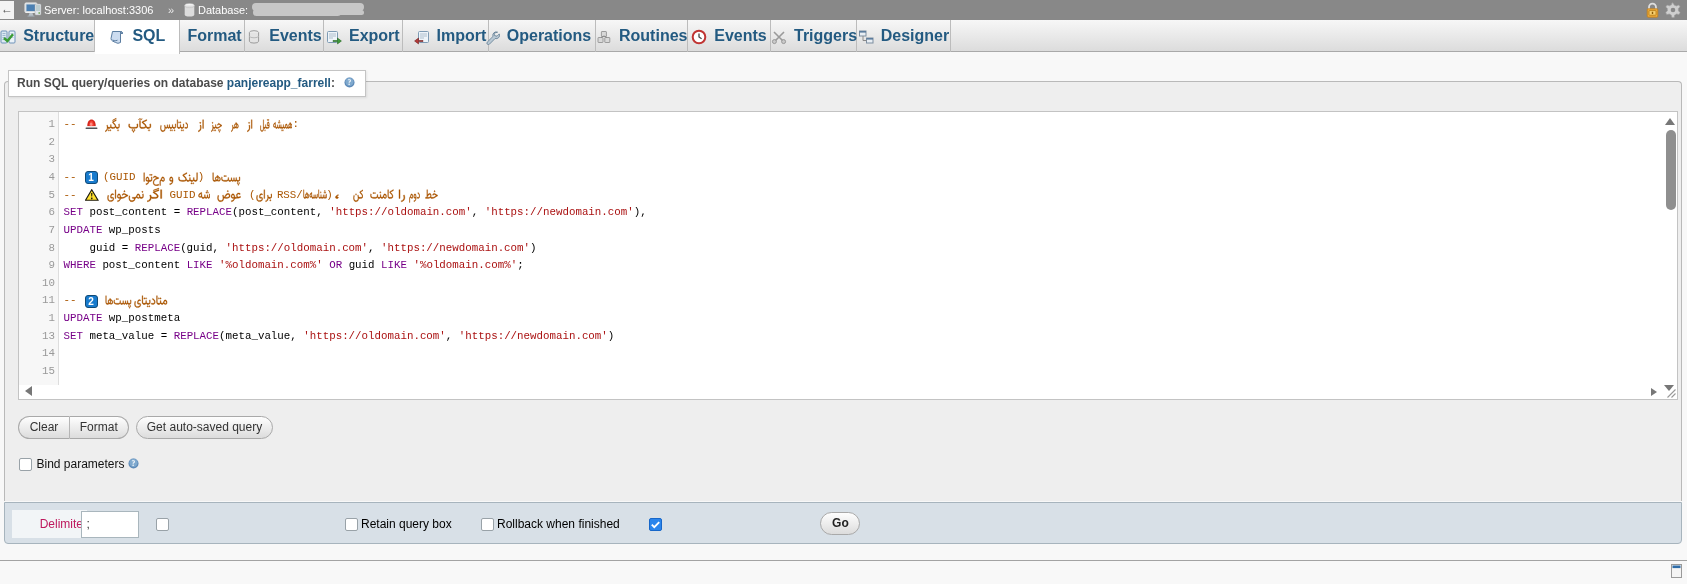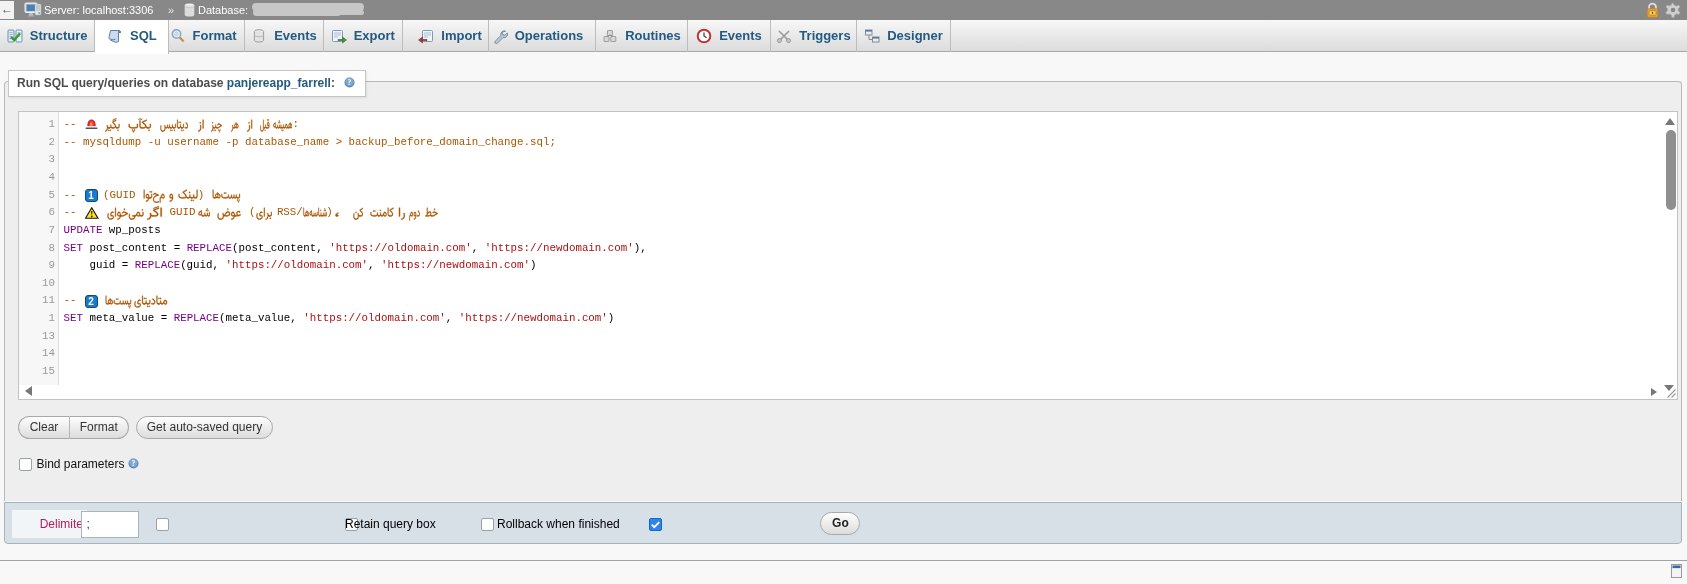--- a/index.html
+++ b/index.html
@@ -3,21 +3,21 @@
 *{margin:0;padding:0;box-sizing:border-box}
 html,body{width:1687px;height:584px;overflow:hidden}
 body{font-family:"Liberation Sans",sans-serif;background:#f8f8f8;position:relative}
 #topbar{position:absolute;left:0;top:0;width:1687px;height:20px;background:#888;color:#fff;font-size:11px}
 #topbar .bk{position:absolute;left:0;top:1px;width:14px;height:18px;background:#f3f3f3;color:#555;text-align:center;line-height:17px;font-size:12px}
 #topbar .t1{position:absolute;left:44px;top:0;line-height:20px}
 #topbar .sep{position:absolute;left:168px;top:0;line-height:20px;color:#e8e8e8}
 #topbar .t2{position:absolute;left:198px;top:0;line-height:20px}
 #topbar .blob{position:absolute;background:#c7c7c7;border-radius:4px}
 #tabs{position:absolute;left:0;top:20px;width:1687px;height:32px;background:linear-gradient(#f7f7f7,#dcdcdc);border-bottom:1px solid #a9a9a9}
-.tab{position:absolute;top:0;height:32px;border-right:1px solid #bcbcbc;color:#235a81;font-weight:bold;font-size:13px;text-align:center;line-height:32px;white-space:nowrap}
+.tab{position:absolute;top:0;height:32px;border-right:1px solid #bcbcbc;color:#235a81;font-weight:bold;font-size:16px;text-align:center;line-height:32px;white-space:nowrap}
 .tab.act{background:#fff;height:34px;border-right:1px solid #bcbcbc;z-index:2}
 .ti{width:16px;height:16px;vertical-align:-4px;margin-right:7px}
 #legend{position:absolute;left:8px;top:70px;height:27px;background:#fff;border:1px solid #c4c4c4;font-size:12px;font-weight:bold;color:#4c4c4c;line-height:25px;padding:0 10px 0 8px;z-index:3;box-shadow:1px 1px 2px rgba(0,0,0,.08)}
 #legend a{color:#235a81}
 #legend .hlp{margin-left:6px}
 .hlp{width:11px;height:11px;vertical-align:-1px;display:inline-block}
 #fieldset{position:absolute;left:4px;top:81px;width:1678px;height:420px;background:#eee;border:1px solid #b9b9b9;border-radius:4px 4px 0 0;border-bottom:none}
 #editor{position:absolute;left:18px;top:111px;width:1660px;height:289px;background:#fff;border:1px solid #c3c3c3}
 #gutter{position:absolute;left:0;top:0;width:40px;height:273px;background:#f7f7f7;border-right:1px solid #ddd}
 #gutnums{position:absolute;left:0;top:4.2px;width:36px;text-align:right;font:10.8px "Liberation Mono",monospace;color:#999}
@@ -73,21 +73,21 @@
     </svg>
 </div>
 <div id="tabs">
     <div class="tab" style="left:0px;width:95.4px"><svg class="ti" viewBox="0 0 16 16">
         <rect x="1" y="2" width="6" height="12" rx="1" fill="#dce9f3" stroke="#6e93b9"></rect>
         <path d="M2.5 4.5h3M2.5 6.5h3M2.5 8.5h3M2.5 10.5h3" stroke="#9db8cf" stroke-width="1"></path>
         <rect x="9" y="2" width="6" height="12" rx="1" fill="#eaf2f8" stroke="#6e93b9"></rect>
         <path d="M10.5 4.5h3M10.5 6.5h3M10.5 8.5h3" stroke="#b5c9da" stroke-width="1"></path>
         <path d="M4 9 l3.4 3 L13 5.2" stroke="#3a9c35" stroke-width="2.4" fill="none"></path>
       </svg><span>Structure</span></div>
-    <div class="tab act" style="left:95.4px;width:74px"><svg class="ti" viewBox="0 0 16 16">
+    <div class="tab act" style="left:95.4px;width:85px"><svg class="ti" viewBox="0 0 16 16">
         <path d="M3.5 2.5 h8 q2 0 2 2 v0 h-2 v9 q-2.5 1.6-5 0 l-3-1.5 q-1.5-.8-1.5-2.5 Z" fill="#ccdcf0" stroke="#5b7da1"></path>
         <path d="M11.5 4.5 h2 q0-2-2-2 Z" fill="#9fb6cc" stroke="#5b7da1"></path>
         <path d="M3.5 11 q2.5 1.8 5 .2" fill="none" stroke="#5b7da1"></path>
       </svg><span>SQL</span></div>
     <div class="tab" style="left:161.8px;width:83.6px"><svg class="ti" viewBox="0 0 16 16">
         <circle cx="6.5" cy="6" r="4.2" fill="#dfeaf3" stroke="#88a5bf" stroke-width="1.4"></circle>
         <circle cx="6.5" cy="6" r="2.2" fill="#c6d9ea"></circle>
         <path d="M9.8 9.5 L13.6 13.5" stroke="#c98f3d" stroke-width="2.2"></path>
       </svg><span>Format</span></div>
     <div class="tab" style="left:245.4px;width:78.20000000000002px"><svg class="ti" viewBox="0 0 16 16">
@@ -179,21 +179,20 @@
           <path d="M413 -1029L268 -884L413 -739L558 -884L413 -1029ZM784 0L811 0L811 -182L773 -182Q700 -182 652 -217Q604 -252 582 -336L528 -545L362 -489Q395 -392 413.5 -298.5Q432 -205 432 -120Q432 1 388.5 101Q345 201 248 272.5Q151 344 -12 379L47 537Q236 500 351 409Q466 318 523.5 195.5Q581 73 596 -58Q622 -37 668.5 -18.5Q715 0 784 0ZM769 -182L769 0L849 0L849 -182L769 -182ZM1130 159L991 298L1130 439L1270 298L1130 159ZM798 159L659 298L798 439L938 298L798 159ZM1147 -591Q1151 -548 1153.5 -505Q1156 -462 1156 -414Q1156 -296 1101.5 -239Q1047 -182 920 -182L824 -182L824 0L920 0Q1016 0 1104 -37Q1192 -74 1246 -153Q1273 -104 1311 -70Q1349 -36 1403 -18Q1457 0 1531 0L1554 0L1554 -182L1533 -182Q1469 -182 1425.5 -204Q1382 -226 1358 -269.5Q1334 -313 1330 -377L1314 -611L1147 -591ZM2200 379L2065 514L2200 649L2335 514L2200 379ZM2371 126L2236 261L2371 396L2506 261L2371 126ZM2029 126L1894 261L2029 396L2164 261L2029 126ZM1514 -182L1514 0L1681 0Q1822 0 1935.5 -24.5Q2049 -49 2158.5 -96.5Q2268 -144 2396 -212Q2502 -268 2581 -304Q2660 -340 2718 -358.5Q2776 -377 2818 -382L2818 -555Q2738 -558 2650 -584.5Q2562 -611 2474 -649.5Q2386 -688 2304 -725.5Q2222 -763 2153 -788Q2084 -813 2034 -813Q1916 -813 1828.5 -748.5Q1741 -684 1675 -577L1660 -553L1813 -478L1840 -512Q1879 -562 1925.5 -597.5Q1972 -633 2033 -633Q2054 -633 2105 -615.5Q2156 -598 2224.5 -571Q2293 -544 2369 -513.5Q2445 -483 2516 -457Q2389 -399 2286.5 -348.5Q2184 -298 2090.5 -261Q1997 -224 1899 -203Q1801 -182 1684 -182L1514 -182Z" stroke-width="50"></path>
         </svg><svg class="fat fw c" style="left:167.4px;width:7.8px" viewBox="0 -1800 2214 2500" preserveAspectRatio="none">
           <path d="M784 0L811 0L811 -182L773 -182Q700 -182 652 -217Q604 -252 582 -336L528 -545L362 -489Q395 -392 413.5 -298.5Q432 -205 432 -120Q432 1 388.5 101Q345 201 248 272.5Q151 344 -12 379L47 537Q236 500 351 409Q466 318 523.5 195.5Q581 73 596 -58Q622 -37 668.5 -18.5Q715 0 784 0ZM1126 -457Q1126 -537 1180 -585Q1234 -633 1320 -633Q1369 -633 1409.5 -612.5Q1450 -592 1474.5 -552.5Q1499 -513 1499 -455Q1499 -411 1479 -372.5Q1459 -334 1419.5 -302Q1380 -270 1319 -245Q1256 -269 1213 -303.5Q1170 -338 1148 -378Q1126 -418 1126 -457ZM1326 -812Q1418 -769 1507.5 -723Q1597 -677 1675.5 -629.5Q1754 -582 1814 -535.5Q1874 -489 1908.5 -445.5Q1943 -402 1943 -364Q1943 -268 1879.5 -222.5Q1816 -177 1695 -177Q1655 -177 1603 -181.5Q1551 -186 1507 -191Q1554 -229 1586.5 -270.5Q1619 -312 1636 -362Q1653 -412 1653 -474Q1653 -559 1605 -630.5Q1557 -702 1478.5 -746Q1400 -790 1310 -790Q1214 -790 1133 -749.5Q1052 -709 1003 -634Q954 -559 954 -455Q954 -408 967.5 -362Q981 -316 1009.5 -274Q1038 -232 1084 -195Q1024 -188 973.5 -185Q923 -182 857 -182L771 -182L771 0L870 0Q979 0 1096 -24.5Q1213 -49 1300 -81Q1348 -65 1418 -48.5Q1488 -32 1566 -21Q1644 -10 1713 -10Q1897 -10 2006.5 -100Q2116 -190 2116 -367Q2116 -439 2072 -507.5Q2028 -576 1940 -647Q1852 -718 1718.5 -795Q1585 -872 1405 -960L1326 -812Z" stroke-width="50"></path>
         </svg><svg class="fat fw c" style="left:183.7px;width:5.9px" viewBox="0 -1800 1176 2500" preserveAspectRatio="none">
           <path d="M413 -1029L268 -884L413 -739L558 -884L413 -1029ZM47 538Q238 501 360.5 401.5Q483 302 541.5 159.5Q600 17 600 -150Q600 -245 581.5 -345Q563 -445 528 -545L362 -489Q395 -392 413.5 -298.5Q432 -205 432 -120Q432 1 388.5 101Q345 201 248 272.5Q151 344 -12 379L47 538ZM1023 -1377L854 -1377L854 -1L1023 -1L1023 -1377Z" stroke-width="50"></path>
         </svg><svg class="fat fw c" style="left:196.8px;width:9.7px" viewBox="0 -1800 3018 2500" preserveAspectRatio="none">
           <path d="M629 496Q758 496 856.5 460.5Q955 425 1022 353.5Q1089 282 1123 174.5Q1157 67 1157 -76Q1200 -35 1238 -17.5Q1276 0 1364 0L1392 0L1392 -182L1362 -182Q1241 -182 1199.5 -239.5Q1158 -297 1158 -409L1158 -1377L989 -1377L989 -98Q989 47 948.5 138.5Q908 230 828 273Q748 316 629 316Q500 316 421.5 275.5Q343 235 307 158.5Q271 82 271 -26Q271 -117 291 -214Q311 -311 340 -403L181 -467Q143 -361 121 -249.5Q99 -138 99 -32Q99 125 154 244Q209 363 326 429.5Q443 496 629 496ZM1351 -182L1351 0L1399 0L1399 -182L1351 -182ZM1557 153L1412 298L1557 443L1702 298L1557 153ZM1695 -591Q1699 -548 1701.5 -505Q1704 -462 1704 -414Q1704 -296 1649.5 -239Q1595 -182 1468 -182L1372 -182L1372 0L1468 0Q1564 0 1652 -37Q1740 -74 1794 -153Q1821 -104 1859 -70Q1897 -36 1951 -18Q2005 0 2079 0L2102 0L2102 -182L2081 -182Q2017 -182 1973.5 -204Q1930 -226 1906 -269.5Q1882 -313 1878 -377L1862 -611L1695 -591ZM2685 -1484L2546 -1345L2685 -1204L2825 -1345L2685 -1484ZM2353 -1484L2214 -1345L2353 -1204L2493 -1345L2353 -1484ZM2565 -532Q2472 -532 2422.5 -554.5Q2373 -577 2373 -646Q2373 -692 2389.5 -746Q2406 -800 2443.5 -839Q2481 -878 2543 -878Q2596 -878 2632 -849Q2668 -820 2691.5 -773Q2715 -726 2728.5 -670.5Q2742 -615 2748 -562Q2702 -549 2656.5 -540.5Q2611 -532 2565 -532ZM2442 -182L2062 -182L2062 0L2430 0Q2564 0 2657 -17Q2750 -34 2808 -81.5Q2866 -129 2892.5 -220.5Q2919 -312 2919 -461Q2919 -574 2897 -680.5Q2875 -787 2829.5 -871.5Q2784 -956 2713.5 -1006Q2643 -1056 2545 -1056Q2438 -1056 2363 -991.5Q2288 -927 2249.5 -831Q2211 -735 2211 -639Q2211 -500 2296.5 -430Q2382 -360 2551 -360Q2609 -360 2659.5 -368Q2710 -376 2759 -391Q2759 -297 2726.5 -252.5Q2694 -208 2624.5 -195Q2555 -182 2442 -182Z" stroke-width="50"></path>
         </svg><svg class="fat fw c" style="left:209.1px;width:19.6px" viewBox="0 -1800 6131 2500" preserveAspectRatio="none">
           <path d="M1047 0L1082 0L1082 -182L1051 -182Q964 -182 918.5 -225.5Q873 -269 861 -357L774 -971L614 -939L621 -891Q486 -849 387.5 -800.5Q289 -752 225 -695Q161 -638 130 -572Q99 -506 99 -429Q99 -293 196 -216Q293 -139 436 -139Q520 -139 587.5 -170Q655 -201 713 -259Q729 -179 770.5 -120.5Q812 -62 880.5 -31Q949 0 1047 0ZM673 -503Q673 -442 639.5 -398Q606 -354 552.5 -331Q499 -308 440 -308Q363 -308 318 -342Q273 -376 273 -442Q273 -483 294.5 -519.5Q316 -556 361 -590.5Q406 -625 476.5 -659.5Q547 -694 644 -729L669 -562Q671 -546 672 -532Q673 -518 673 -503ZM1953 -1315L1818 -1180L1953 -1045L2088 -1180L1953 -1315ZM2124 -1062L1989 -927L2124 -792L2259 -927L2124 -1062ZM1782 -1062L1647 -927L1782 -792L1917 -927L1782 -1062ZM2263 0Q2361 0 2415.5 -40Q2470 -80 2512 -154Q2538 -77 2608 -38.5Q2678 0 2783 0L2811 0L2811 -182L2781 -182Q2690 -182 2639.5 -231Q2589 -280 2583 -376L2567 -601L2400 -581Q2405 -517 2407.5 -478Q2410 -439 2410 -403Q2410 -331 2393.5 -282Q2377 -233 2344.5 -207.5Q2312 -182 2262 -182Q2177 -182 2139 -238.5Q2101 -295 2096 -376L2080 -585L1913 -564Q1917 -522 1919 -492.5Q1921 -463 1922 -442Q1923 -421 1923 -403Q1923 -296 1885 -239Q1847 -182 1741 -182Q1652 -182 1606.5 -237Q1561 -292 1555 -376L1539 -585L1372 -564Q1376 -522 1378 -492.5Q1380 -463 1381 -442Q1382 -421 1382 -403Q1382 -319 1356 -271Q1330 -223 1276 -202.5Q1222 -182 1136 -182L1042 -182L1042 0L1134 0Q1269 0 1342 -39.5Q1415 -79 1462 -153Q1499 -79 1561.5 -39.5Q1624 0 1739 0Q1819 0 1887.5 -36Q1956 -72 2012 -153Q2049 -80 2108 -40Q2167 0 2263 0ZM2769 -182L2769 0L2849 0L2849 -182L2769 -182ZM3130 159L2991 298L3130 439L3270 298L3130 159ZM2798 159L2659 298L2798 439L2938 298L2798 159ZM3147 -591Q3151 -548 3153.5 -505Q3156 -462 3156 -414Q3156 -296 3101.5 -239Q3047 -182 2920 -182L2824 -182L2824 0L2920 0Q3016 0 3104 -37Q3192 -74 3246 -153Q3273 -104 3311 -70Q3349 -36 3403 -18Q3457 0 3531 0L3554 0L3554 -182L3533 -182Q3469 -182 3425.5 -204Q3382 -226 3358 -269.5Q3334 -313 3330 -377L3314 -611L3147 -591ZM3558 0Q3631 0 3680 -17.5Q3729 -35 3769 -69Q3809 -103 3852 -152Q3913 -94 3970 -55Q4027 -16 4086 3.5Q4145 23 4212 23Q4311 23 4373 -13.5Q4435 -50 4477 -111Q4515 -53 4576 -26.5Q4637 0 4701 0L4728 0L4728 -182L4702 -182Q4659 -182 4623 -205Q4587 -228 4561 -273.5Q4535 -319 4521 -384Q4501 -479 4456 -554Q4411 -629 4338 -673Q4265 -717 4160 -717Q4068 -717 4005.5 -678.5Q3943 -640 3899 -579Q3855 -518 3819.5 -449.5Q3784 -381 3748 -320Q3712 -259 3666 -220.5Q3620 -182 3553 -182L3514 -182L3514 0L3558 0ZM4164 -540Q4255 -540 4306.5 -473.5Q4358 -407 4358 -303Q4358 -230 4321.5 -192Q4285 -154 4210 -154Q4182 -154 4146.5 -166Q4111 -178 4070 -203Q4039 -222 4006 -249Q3973 -276 3940 -310Q3966 -367 3999 -420Q4032 -473 4073 -506.5Q4114 -540 4164 -540ZM5043 -457Q5043 -537 5097 -585Q5151 -633 5237 -633Q5286 -633 5326.5 -612.5Q5367 -592 5391.5 -552.5Q5416 -513 5416 -455Q5416 -411 5396 -372.5Q5376 -334 5336.5 -302Q5297 -270 5236 -245Q5173 -269 5130 -303.5Q5087 -338 5065 -378Q5043 -418 5043 -457ZM5243 -812Q5335 -769 5424.5 -723Q5514 -677 5592.5 -629.5Q5671 -582 5731 -535.5Q5791 -489 5825.5 -445.5Q5860 -402 5860 -364Q5860 -268 5796.5 -222.5Q5733 -177 5612 -177Q5572 -177 5520 -181.5Q5468 -186 5424 -191Q5471 -229 5503.5 -270.5Q5536 -312 5553 -362Q5570 -412 5570 -474Q5570 -559 5522 -630.5Q5474 -702 5395.5 -746Q5317 -790 5227 -790Q5131 -790 5050 -749.5Q4969 -709 4920 -634Q4871 -559 4871 -455Q4871 -408 4884.5 -362Q4898 -316 4926.5 -274Q4955 -232 5001 -195Q4941 -188 4890.5 -185Q4840 -182 4774 -182L4688 -182L4688 0L4787 0Q4896 0 5013 -24.5Q5130 -49 5217 -81Q5265 -65 5335 -48.5Q5405 -32 5483 -21Q5561 -10 5630 -10Q5814 -10 5923.5 -100Q6033 -190 6033 -367Q6033 -439 5989 -507.5Q5945 -576 5857 -647Q5769 -718 5635.5 -795Q5502 -872 5322 -960L5243 -812Z" stroke-width="50"></path>
         </svg><span class="mt c" style="left:229.0px">:</span></div>
-      <div class="ln"><span class="c">-- mysqldump -u username -p database_name &gt; backup_before_domain_change.sql;</span></div>
       <div class="ln"></div>
       <div class="ln"></div>
       <div class="ln"><span class="mt c" style="left:0.0px">--</span><span class="kc">1</span><span class="mt c" style="left:39.6px">(GUID</span><svg class="fat fw c" style="left:79.8px;width:22.1px" viewBox="0 -1800 4602 2500" preserveAspectRatio="none">
           <path d="M322 -1377L153 -1377L153 -1L322 -1L322 -1377ZM911 -731Q831 -731 768.5 -693Q706 -655 662.5 -592.5Q619 -530 596.5 -455.5Q574 -381 574 -307Q574 -153 668.5 -76.5Q763 0 953 0L1111 0Q1087 98 1020.5 172Q954 246 845.5 297Q737 348 586 377L645 536Q858 495 987 412.5Q1116 330 1181.5 222.5Q1247 115 1269 0L1406 0L1406 -182L1285 -182Q1283 -317 1254 -419.5Q1225 -522 1174 -591.5Q1123 -661 1056 -696Q989 -731 911 -731ZM943 -182Q837 -182 789.5 -212.5Q742 -243 742 -313Q742 -358 756.5 -413.5Q771 -469 807.5 -510Q844 -551 908 -551Q956 -551 993 -529.5Q1030 -508 1056 -463Q1082 -418 1098 -348Q1114 -278 1120 -182L943 -182ZM1366 -182L1366 0L1437 0L1437 -182L1366 -182ZM1806 -1174L1667 -1035L1806 -894L1946 -1035L1806 -1174ZM1474 -1174L1335 -1035L1474 -894L1614 -1035L1474 -1174ZM1573 0Q1699 0 1774 -53.5Q1849 -107 1882 -201Q1915 -295 1915 -415Q1915 -485 1905 -562Q1895 -639 1878 -719L1704 -675Q1718 -600 1730 -526Q1742 -452 1742 -387Q1742 -298 1706.5 -240Q1671 -182 1571 -182L1410 -182L1410 0L1573 0ZM3263 -611Q3183 -614 3096 -640.5Q3009 -667 2922.5 -705.5Q2836 -744 2755.5 -781.5Q2675 -819 2607 -844Q2539 -869 2489 -869Q2371 -869 2281.5 -809Q2192 -749 2120 -633L2105 -609L2258 -534L2285 -568Q2331 -626 2379 -657.5Q2427 -689 2488 -689Q2512 -689 2571.5 -667.5Q2631 -646 2710.5 -614Q2790 -582 2872 -548Q2682 -506 2539.5 -434.5Q2397 -363 2302.5 -268.5Q2208 -174 2161 -61.5Q2114 51 2114 175Q2114 309 2163.5 406.5Q2213 504 2303 567Q2393 630 2514.5 660.5Q2636 691 2780 691Q2919 691 3053.5 665.5Q3188 640 3293 591L3248 424Q3145 472 3026.5 494.5Q2908 517 2795 517Q2624 517 2510 477.5Q2396 438 2339.5 360Q2283 282 2283 166Q2283 70 2329 -15Q2375 -100 2461.5 -171.5Q2548 -243 2668.5 -298Q2789 -353 2939.5 -389Q3090 -425 3263 -439L3263 -611ZM4334 -298Q4334 -237 4300.5 -200.5Q4267 -164 4200 -164Q4176 -164 4135.5 -176.5Q4095 -189 4039 -212Q3983 -235 3910 -267Q3926 -320 3946.5 -369Q3967 -418 3993.5 -456.5Q4020 -495 4055.5 -517.5Q4091 -540 4138 -540Q4196 -540 4240 -508Q4284 -476 4309 -421.5Q4334 -367 4334 -298ZM3740 -299Q3649 -282 3597 -228.5Q3545 -175 3520.5 -93.5Q3496 -12 3489.5 89Q3483 190 3483 302Q3483 384 3486 464.5Q3489 545 3494 637L3666 637Q3662 571 3658.5 519Q3655 467 3653.5 413.5Q3652 360 3652 292Q3652 177 3657 99.5Q3662 22 3676 -23.5Q3690 -69 3716 -89Q3742 -109 3784 -109Q3815 -109 3861 -90Q3907 -71 3962.5 -46.5Q4018 -22 4078.5 -3Q4139 16 4198 16Q4302 16 4369.5 -25Q4437 -66 4470 -136.5Q4503 -207 4503 -297Q4503 -420 4454.5 -514.5Q4406 -609 4323 -663Q4240 -717 4134 -717Q4056 -717 3995 -688.5Q3934 -660 3887 -605.5Q3840 -551 3804 -474Q3768 -397 3740 -299Z" stroke-width="50"></path>
         </svg><svg class="fat fw c" style="left:105.5px;width:4.6px" viewBox="0 -1800 910 2500" preserveAspectRatio="none">
           <path d="M811 -171Q811 -277 788 -377Q765 -477 719 -557Q673 -637 602.5 -684Q532 -731 437 -731Q357 -731 294 -693Q231 -655 187.5 -592.5Q144 -530 121.5 -455.5Q99 -381 99 -307Q99 -151 191.5 -74Q284 3 464 3Q502 3 552 -6Q602 -15 640 -27Q624 76 557 156.5Q490 237 377.5 292Q265 347 111 377L170 536Q383 495 525.5 402.5Q668 310 739.5 166.5Q811 23 811 -171ZM469 -178Q367 -178 317 -209Q267 -240 267 -313Q267 -358 281.5 -413.5Q296 -469 332.5 -510Q369 -551 435 -551Q483 -551 519.5 -528.5Q556 -506 582 -461.5Q608 -417 623.5 -352.5Q639 -288 644 -204Q601 -191 556 -184.5Q511 -178 469 -178Z" stroke-width="50"></path>
         </svg><svg class="fat fw c" style="left:114.7px;width:20.3px" viewBox="0 -1800 3952 2500" preserveAspectRatio="none">
           <path d="M1107 0Q1254 0 1346.5 -20.5Q1439 -41 1496.5 -81Q1554 -121 1594 -180Q1655 -86 1732.5 -43Q1810 0 1921 0L1948 0L1949 -182L1922 -182Q1851 -182 1802 -208Q1753 -234 1716.5 -288.5Q1680 -343 1644 -429Q1614 -501 1571.5 -562.5Q1529 -624 1476.5 -677Q1424 -730 1363.5 -779Q1303 -828 1237.5 -874.5Q1172 -921 1104 -970L1733 -1225L1733 -1402L1014 -1110Q966 -1091 943 -1054.5Q920 -1018 920 -977Q920 -941 937 -906.5Q954 -872 986 -846Q1045 -799 1111.5 -751.5Q1178 -704 1241 -656Q1304 -608 1355.5 -558.5Q1407 -509 1437.5 -458Q1468 -407 1468 -354Q1468 -286 1431.5 -248.5Q1395 -211 1315.5 -196.5Q1236 -182 1106 -182L852 -182Q708 -182 599.5 -194.5Q491 -207 418.5 -238.5Q346 -270 309.5 -326.5Q273 -383 273 -471Q273 -516 283.5 -566Q294 -616 310 -659L155 -717Q130 -656 114.5 -590Q99 -524 99 -455Q99 -329 146 -242Q193 -155 287 -101.5Q381 -48 522.5 -24Q664 0 852 0L1107 0ZM2232 -591Q2236 -548 2238.5 -505Q2241 -462 2241 -414Q2241 -296 2186.5 -239Q2132 -182 2005 -182L1909 -182L1909 0L2005 0Q2101 0 2189 -37Q2277 -74 2331 -153Q2358 -104 2396 -70Q2434 -36 2488 -18Q2542 0 2616 0L2639 0L2639 -182L2618 -182Q2554 -182 2510.5 -204Q2467 -226 2443 -269.5Q2419 -313 2415 -377L2399 -611L2232 -591ZM2251 -1089L2106 -944L2251 -799L2396 -944L2251 -1089ZM2597 -182L2597 0L2677 0L2677 -182L2597 -182ZM2958 159L2819 298L2958 439L3098 298L2958 159ZM2626 159L2487 298L2626 439L2766 298L2626 159ZM2975 -591Q2979 -548 2981.5 -505Q2984 -462 2984 -414Q2984 -296 2929.5 -239Q2875 -182 2748 -182L2652 -182L2652 0L2748 0Q2844 0 2932 -37Q3020 -74 3074 -153Q3101 -104 3139 -70Q3177 -36 3231 -18Q3285 0 3359 0L3382 0L3382 -182L3361 -182Q3297 -182 3253.5 -204Q3210 -226 3186 -269.5Q3162 -313 3158 -377L3142 -611L2975 -591ZM3342 -182L3342 0L3425 0Q3619 0 3709 -106.5Q3799 -213 3799 -421L3799 -1377L3630 -1377L3630 -420Q3630 -318 3588 -250Q3546 -182 3426 -182L3342 -182Z" stroke-width="50"></path>
         </svg><span class="mt c" style="left:134.2px">)</span><svg class="fat fw c" style="left:148.7px;width:28.5px" viewBox="0 -1800 6229 2500" preserveAspectRatio="none">
           <path d="M153 -1377L153 -422Q153 -203 246.5 -101.5Q340 0 531 0L556 0L556 -182L531 -182Q426 -182 374 -231Q322 -280 322 -421L322 -1377L153 -1377ZM871 -457Q871 -537 925 -585Q979 -633 1065 -633Q1114 -633 1154.5 -612.5Q1195 -592 1219.5 -552.5Q1244 -513 1244 -455Q1244 -411 1224 -372.5Q1204 -334 1164.5 -302Q1125 -270 1064 -245Q1001 -269 958 -303.5Q915 -338 893 -378Q871 -418 871 -457ZM1071 -812Q1163 -769 1252.5 -723Q1342 -677 1420.5 -629.5Q1499 -582 1559 -535.5Q1619 -489 1653.5 -445.5Q1688 -402 1688 -364Q1688 -268 1624.5 -222.5Q1561 -177 1440 -177Q1400 -177 1348 -181.5Q1296 -186 1252 -191Q1299 -229 1331.5 -270.5Q1364 -312 1381 -362Q1398 -412 1398 -474Q1398 -559 1350 -630.5Q1302 -702 1223.5 -746Q1145 -790 1055 -790Q959 -790 878 -749.5Q797 -709 748 -634Q699 -559 699 -455Q699 -408 712.5 -362Q726 -316 754.5 -274Q783 -232 829 -195Q769 -188 718.5 -185Q668 -182 602 -182L516 -182L516 0L615 0Q724 0 841 -24.5Q958 -49 1045 -81Q1093 -65 1163 -48.5Q1233 -32 1311 -21Q1389 -10 1458 -10Q1642 -10 1751.5 -100Q1861 -190 1861 -367Q1861 -439 1817 -507.5Q1773 -576 1685 -647Q1597 -718 1463.5 -795Q1330 -872 1150 -960L1071 -812ZM3035 -981L2896 -842L3035 -701L3175 -842L3035 -981ZM2703 -981L2564 -842L2703 -701L2843 -842L2703 -981ZM3474 -591Q3478 -549 3480.5 -502Q3483 -455 3483 -414Q3483 -326 3424 -275.5Q3365 -225 3252.5 -203.5Q3140 -182 2981 -182L2814 -182Q2669 -182 2560 -194.5Q2451 -207 2378.5 -238.5Q2306 -270 2269 -326Q2232 -382 2232 -470Q2232 -515 2242.5 -565Q2253 -615 2269 -659L2114 -717Q2089 -656 2073.5 -590Q2058 -524 2058 -455Q2058 -329 2105.5 -242Q2153 -155 2247.5 -101.5Q2342 -48 2483.5 -24Q2625 0 2814 0L2981 0Q3211 0 3340.5 -41.5Q3470 -83 3553 -179Q3600 -85 3672.5 -42.5Q3745 0 3858 0L3882 0L3882 -182L3858 -182Q3761 -182 3712.5 -232Q3664 -282 3658 -377L3641 -611L3474 -591ZM5063 0Q5161 0 5215.5 -40Q5270 -80 5312 -154Q5338 -77 5408 -38.5Q5478 0 5583 0L5611 0L5611 -182L5581 -182Q5490 -182 5439.5 -231Q5389 -280 5383 -376L5367 -601L5200 -581Q5205 -517 5207.5 -478Q5210 -439 5210 -403Q5210 -331 5193.5 -282Q5177 -233 5144.5 -207.5Q5112 -182 5062 -182Q4977 -182 4939 -238.5Q4901 -295 4896 -376L4880 -585L4713 -564Q4717 -522 4719 -492.5Q4721 -463 4722 -442Q4723 -421 4723 -403Q4723 -296 4685 -239Q4647 -182 4541 -182Q4452 -182 4406.5 -237Q4361 -292 4355 -376L4339 -585L4172 -564Q4176 -522 4178 -492.5Q4180 -463 4181 -442Q4182 -421 4182 -403Q4182 -319 4156 -271Q4130 -223 4076 -202.5Q4022 -182 3936 -182L3842 -182L3842 0L3934 0Q4069 0 4142 -39.5Q4215 -79 4262 -153Q4299 -79 4361.5 -39.5Q4424 0 4539 0Q4619 0 4687.5 -36Q4756 -72 4812 -153Q4849 -80 4908 -40Q4967 0 5063 0ZM5569 -182L5569 0L5649 0L5649 -182L5569 -182ZM5760 379L5625 514L5760 649L5895 514L5760 379ZM5931 126L5796 261L5931 396L6066 261L5931 126ZM5589 126L5454 261L5589 396L5724 261L5589 126ZM5788 0Q5914 0 5989 -53.5Q6064 -107 6097 -201Q6130 -295 6130 -415Q6130 -485 6120 -562Q6110 -639 6093 -719L5919 -675Q5933 -600 5945 -526Q5957 -452 5957 -387Q5957 -298 5921.5 -240Q5886 -182 5786 -182L5625 -182L5625 0L5788 0Z" stroke-width="50"></path>
@@ -219,29 +218,31 @@
           <path d="M678 -773L533 -628L678 -483L823 -628L678 -773ZM689 335Q530 335 439 282Q348 229 309.5 140Q271 51 271 -57Q271 -148 291 -245Q311 -342 340 -434L181 -498Q143 -392 121 -280.5Q99 -169 99 -63Q99 94 156.5 225.5Q214 357 343.5 436Q473 515 689 515Q897 515 1028.5 442Q1160 369 1223 239.5Q1286 110 1287 -57Q1319 -26 1355.5 -13Q1392 0 1462 0L1497 0L1497 -182L1458 -182Q1376 -182 1330.5 -215Q1285 -248 1265 -312L1191 -546L1020 -477Q1048 -403 1080 -287Q1112 -171 1112 -52Q1112 49 1075.5 137.5Q1039 226 947.5 280.5Q856 335 689 335ZM1697 -970L2326 -1225L2326 -1402L1607 -1110Q1559 -1091 1536.5 -1054.5Q1514 -1018 1514 -977Q1514 -942 1531 -907Q1548 -872 1580 -846Q1639 -799 1705.5 -751.5Q1772 -704 1835 -656Q1898 -608 1949.5 -558.5Q2001 -509 2031.5 -458Q2062 -407 2062 -354Q2062 -286 2025.5 -248.5Q1989 -211 1909.5 -196.5Q1830 -182 1700 -182L1457 -182L1457 0L1701 0Q1887 0 2005 -36Q2123 -72 2179.5 -149Q2236 -226 2236 -350Q2236 -428 2203 -499Q2170 -570 2113.5 -634.5Q2057 -699 1987 -757Q1917 -815 1842 -868Q1767 -921 1697 -970Z" stroke-width="50"></path>
         </svg><svg class="fat fw c" style="left:306.8px;width:23.7px" viewBox="0 -1800 5130 2500" preserveAspectRatio="none">
           <path d="M1076 -981L937 -842L1076 -701L1216 -842L1076 -981ZM744 -981L605 -842L744 -701L884 -842L744 -981ZM1515 -591Q1519 -549 1521.5 -502Q1524 -455 1524 -414Q1524 -326 1465 -275.5Q1406 -225 1293.5 -203.5Q1181 -182 1022 -182L855 -182Q710 -182 601 -194.5Q492 -207 419.5 -238.5Q347 -270 310 -326Q273 -382 273 -470Q273 -515 283.5 -565Q294 -615 310 -659L155 -717Q130 -656 114.5 -590Q99 -524 99 -455Q99 -329 146.5 -242Q194 -155 288.5 -101.5Q383 -48 524.5 -24Q666 0 855 0L1022 0Q1252 0 1381.5 -41.5Q1511 -83 1594 -179Q1641 -85 1713.5 -42.5Q1786 0 1899 0L1923 0L1923 -182L1899 -182Q1802 -182 1753.5 -232Q1705 -282 1699 -377L1682 -611L1515 -591ZM2206 -591Q2210 -548 2212.5 -505Q2215 -462 2215 -414Q2215 -296 2160.5 -239Q2106 -182 1979 -182L1883 -182L1883 0L1979 0Q2075 0 2163 -37Q2251 -74 2305 -153Q2332 -104 2370 -70Q2408 -36 2462 -18Q2516 0 2590 0L2613 0L2613 -182L2592 -182Q2528 -182 2484.5 -204Q2441 -226 2417 -269.5Q2393 -313 2389 -377L2373 -611L2206 -591ZM2225 -1089L2080 -944L2225 -799L2370 -944L2225 -1089ZM3223 -540Q3314 -540 3365.5 -473.5Q3417 -407 3417 -303Q3417 -230 3380.5 -192Q3344 -154 3269 -154Q3240 -154 3202.5 -167Q3165 -180 3123 -207Q3093 -226 3062 -251.5Q3031 -277 2999 -310Q3025 -367 3058 -420Q3091 -473 3132 -506.5Q3173 -540 3223 -540ZM3271 23Q3371 23 3441.5 -17.5Q3512 -58 3549 -134.5Q3586 -211 3586 -319Q3586 -430 3540.5 -520Q3495 -610 3412.5 -663.5Q3330 -717 3219 -717Q3127 -717 3064.5 -678.5Q3002 -640 2958 -579Q2914 -518 2878.5 -449.5Q2843 -381 2807 -320Q2771 -259 2725 -220.5Q2679 -182 2612 -182L2573 -182L2573 0L2617 0Q2690 0 2739 -17.5Q2788 -35 2828 -69Q2868 -103 2911 -152Q2972 -94 3029 -55Q3086 -16 3145 3.5Q3204 23 3271 23ZM3838 -1377L3838 -422Q3838 -203 3931.5 -101.5Q4025 0 4216 0L4241 0L4241 -182L4216 -182Q4111 -182 4059 -231Q4007 -280 4007 -421L4007 -1377L3838 -1377ZM4441 -970L5070 -1225L5070 -1402L4351 -1110Q4303 -1091 4280.5 -1054.5Q4258 -1018 4258 -977Q4258 -942 4275 -907Q4292 -872 4324 -846Q4383 -799 4449.5 -751.5Q4516 -704 4579 -656Q4642 -608 4693.5 -558.5Q4745 -509 4775.5 -458Q4806 -407 4806 -354Q4806 -286 4769.5 -248.5Q4733 -211 4653.5 -196.5Q4574 -182 4444 -182L4201 -182L4201 0L4445 0Q4631 0 4749 -36Q4867 -72 4923.5 -149Q4980 -226 4980 -350Q4980 -428 4947 -499Q4914 -570 4857.5 -634.5Q4801 -699 4731 -757Q4661 -815 4586 -868Q4511 -921 4441 -970Z" stroke-width="50"></path>
         </svg><svg class="fat fw c" style="left:334.8px;width:7.5px" viewBox="0 -1800 1176 2500" preserveAspectRatio="none">
           <path d="M322 -1377L153 -1377L153 -1L322 -1L322 -1377ZM522 538Q713 501 835.5 401.5Q958 302 1016.5 159.5Q1075 17 1075 -150Q1075 -245 1056.5 -345Q1038 -445 1003 -545L837 -489Q870 -392 888.5 -298.5Q907 -205 907 -120Q907 1 863.5 101Q820 201 723 272.5Q626 344 463 379L522 538Z" stroke-width="50"></path>
         </svg><svg class="fat fw c" style="left:345.4px;width:11.2px" viewBox="0 -1800 3108 2500" preserveAspectRatio="none">
           <path d="M950 -298Q950 -237 916.5 -200.5Q883 -164 816 -164Q792 -164 751.5 -176.5Q711 -189 655 -212Q599 -235 526 -267Q542 -320 562.5 -369Q583 -418 609.5 -456.5Q636 -495 671.5 -517.5Q707 -540 754 -540Q812 -540 856 -508Q900 -476 925 -421.5Q950 -367 950 -298ZM356 -299Q265 -282 213 -228.5Q161 -175 136.5 -93.5Q112 -12 105.5 89Q99 190 99 302Q99 384 102 464.5Q105 545 110 637L282 637Q278 571 274.5 519Q271 467 269.5 413.5Q268 360 268 292Q268 177 273 99.5Q278 22 292 -23.5Q306 -69 332 -89Q358 -109 400 -109Q431 -109 477 -90Q523 -71 578.5 -46.5Q634 -22 694.5 -3Q755 16 814 16Q918 16 985.5 -25Q1053 -66 1086 -136.5Q1119 -207 1119 -297Q1119 -420 1070.5 -514.5Q1022 -609 939 -663Q856 -717 750 -717Q672 -717 611 -688.5Q550 -660 503 -605.5Q456 -551 420 -474Q384 -397 356 -299ZM2029 -171Q2029 -277 2006 -377Q1983 -477 1937 -557Q1891 -637 1820.5 -684Q1750 -731 1655 -731Q1575 -731 1512 -693Q1449 -655 1405.5 -592.5Q1362 -530 1339.5 -455.5Q1317 -381 1317 -307Q1317 -151 1409.5 -74Q1502 3 1682 3Q1720 3 1770 -6Q1820 -15 1858 -27Q1842 76 1775 156.5Q1708 237 1595.5 292Q1483 347 1329 377L1388 536Q1601 495 1743.5 402.5Q1886 310 1957.5 166.5Q2029 23 2029 -171ZM1687 -178Q1585 -178 1535 -209Q1485 -240 1485 -313Q1485 -358 1499.5 -413.5Q1514 -469 1550.5 -510Q1587 -551 1653 -551Q1701 -551 1737.5 -528.5Q1774 -506 1800 -461.5Q1826 -417 1841.5 -352.5Q1857 -288 1862 -204Q1819 -191 1774 -184.5Q1729 -178 1687 -178ZM2454 -180Q2405 -180 2348.5 -187Q2292 -194 2227 -207L2227 -26Q2281 -14 2342.5 -8Q2404 -2 2469 -2Q2657 -2 2776 -44.5Q2895 -87 2952 -172Q3009 -257 3009 -382Q3009 -461 2978 -536.5Q2947 -612 2884.5 -685Q2822 -758 2726.5 -827Q2631 -896 2503 -962L2424 -804Q2572 -723 2663 -649.5Q2754 -576 2796 -509Q2838 -442 2838 -379Q2838 -313 2796 -269Q2754 -225 2669 -202.5Q2584 -180 2454 -180Z" stroke-width="50"></path>
         </svg><svg class="fat fw c" style="left:361.0px;width:13.0px" viewBox="0 -1800 2936 2500" preserveAspectRatio="none">
           <path d="M1034 -624Q1127 -624 1184 -566Q1241 -508 1241 -420Q1241 -358 1206 -313Q1171 -268 1100.5 -239Q1030 -210 924 -196Q818 -182 675 -182L514 -182Q584 -292 651.5 -375Q719 -458 784.5 -513.5Q850 -569 912.5 -596.5Q975 -624 1034 -624ZM1030 -806Q969 -806 911.5 -789.5Q854 -773 798.5 -740.5Q743 -708 689 -659.5Q635 -611 581 -546L581 -1377L411 -1377L411 -308Q392 -277 371 -245.5Q350 -214 331 -182L99 -182L99 0L679 0Q856 0 990 -26Q1124 -52 1206 -98Q1262 -52 1345 -26Q1428 0 1555 0L1584 0L1584 -182L1554 -182Q1493 -182 1452.5 -184.5Q1412 -187 1385.5 -191.5Q1359 -196 1340 -201Q1378 -251 1397 -308Q1416 -365 1417 -430Q1417 -537 1367.5 -622Q1318 -707 1230.5 -756.5Q1143 -806 1030 -806ZM2167 -1270L2022 -1125L2167 -980L2312 -1125L2167 -1270ZM1544 -182L1544 0L1711 0Q1852 0 1965.5 -24.5Q2079 -49 2188.5 -96.5Q2298 -144 2426 -212Q2532 -268 2611 -304Q2690 -340 2748 -358.5Q2806 -377 2848 -382L2848 -555Q2768 -558 2680 -584.5Q2592 -611 2504 -649.5Q2416 -688 2334 -725.5Q2252 -763 2183 -788Q2114 -813 2064 -813Q1946 -813 1858.5 -748.5Q1771 -684 1705 -577L1690 -553L1843 -478L1870 -512Q1909 -562 1955.5 -597.5Q2002 -633 2063 -633Q2084 -633 2135 -615.5Q2186 -598 2254.5 -571Q2323 -544 2399 -513.5Q2475 -483 2546 -457Q2419 -399 2316.5 -348.5Q2214 -298 2120.5 -261Q2027 -224 1929 -203Q1831 -182 1714 -182L1544 -182Z" stroke-width="50"></path>
         </svg></div>
+      <div class="ln"><span class="k">SET</span> post_content = <span class="k">REPLACE</span>(post_content, <span class="s">'https://oldomain.com'</span>, <span class="s">'https://newdomain.com'</span>),</div>
       <div class="ln"><span class="k">UPDATE</span> wp_posts</div>
-      <div class="ln"><span class="k">SET</span> post_content = <span class="k">REPLACE</span>(post_content, <span class="s">'https://oldomain.com'</span>, <span class="s">'https://newdomain.com'</span>),</div>
       <div class="ln">    guid = <span class="k">REPLACE</span>(guid, <span class="s">'https://oldomain.com'</span>, <span class="s">'https://newdomain.com'</span>)</div>
+      <div class="ln"><span class="k">WHERE</span> post_content <span class="k">LIKE</span> <span class="s">'%oldomain.com%'</span> <span class="k">OR</span> guid <span class="k">LIKE</span> <span class="s">'%oldomain.com%'</span>;</div>
       <div class="ln"></div>
       <div class="ln"><span class="mt c" style="left:0.0px">--</span><span class="kc">2</span><svg class="fat fw c" style="left:41.7px;width:26.6px" viewBox="0 -1800 6229 2500" preserveAspectRatio="none">
           <path d="M153 -1377L153 -422Q153 -203 246.5 -101.5Q340 0 531 0L556 0L556 -182L531 -182Q426 -182 374 -231Q322 -280 322 -421L322 -1377L153 -1377ZM871 -457Q871 -537 925 -585Q979 -633 1065 -633Q1114 -633 1154.5 -612.5Q1195 -592 1219.5 -552.5Q1244 -513 1244 -455Q1244 -411 1224 -372.5Q1204 -334 1164.5 -302Q1125 -270 1064 -245Q1001 -269 958 -303.5Q915 -338 893 -378Q871 -418 871 -457ZM1071 -812Q1163 -769 1252.5 -723Q1342 -677 1420.5 -629.5Q1499 -582 1559 -535.5Q1619 -489 1653.5 -445.5Q1688 -402 1688 -364Q1688 -268 1624.5 -222.5Q1561 -177 1440 -177Q1400 -177 1348 -181.5Q1296 -186 1252 -191Q1299 -229 1331.5 -270.5Q1364 -312 1381 -362Q1398 -412 1398 -474Q1398 -559 1350 -630.5Q1302 -702 1223.5 -746Q1145 -790 1055 -790Q959 -790 878 -749.5Q797 -709 748 -634Q699 -559 699 -455Q699 -408 712.5 -362Q726 -316 754.5 -274Q783 -232 829 -195Q769 -188 718.5 -185Q668 -182 602 -182L516 -182L516 0L615 0Q724 0 841 -24.5Q958 -49 1045 -81Q1093 -65 1163 -48.5Q1233 -32 1311 -21Q1389 -10 1458 -10Q1642 -10 1751.5 -100Q1861 -190 1861 -367Q1861 -439 1817 -507.5Q1773 -576 1685 -647Q1597 -718 1463.5 -795Q1330 -872 1150 -960L1071 -812ZM3035 -981L2896 -842L3035 -701L3175 -842L3035 -981ZM2703 -981L2564 -842L2703 -701L2843 -842L2703 -981ZM3474 -591Q3478 -549 3480.5 -502Q3483 -455 3483 -414Q3483 -326 3424 -275.5Q3365 -225 3252.5 -203.5Q3140 -182 2981 -182L2814 -182Q2669 -182 2560 -194.5Q2451 -207 2378.5 -238.5Q2306 -270 2269 -326Q2232 -382 2232 -470Q2232 -515 2242.5 -565Q2253 -615 2269 -659L2114 -717Q2089 -656 2073.5 -590Q2058 -524 2058 -455Q2058 -329 2105.5 -242Q2153 -155 2247.5 -101.5Q2342 -48 2483.5 -24Q2625 0 2814 0L2981 0Q3211 0 3340.5 -41.5Q3470 -83 3553 -179Q3600 -85 3672.5 -42.5Q3745 0 3858 0L3882 0L3882 -182L3858 -182Q3761 -182 3712.5 -232Q3664 -282 3658 -377L3641 -611L3474 -591ZM5063 0Q5161 0 5215.5 -40Q5270 -80 5312 -154Q5338 -77 5408 -38.5Q5478 0 5583 0L5611 0L5611 -182L5581 -182Q5490 -182 5439.5 -231Q5389 -280 5383 -376L5367 -601L5200 -581Q5205 -517 5207.5 -478Q5210 -439 5210 -403Q5210 -331 5193.5 -282Q5177 -233 5144.5 -207.5Q5112 -182 5062 -182Q4977 -182 4939 -238.5Q4901 -295 4896 -376L4880 -585L4713 -564Q4717 -522 4719 -492.5Q4721 -463 4722 -442Q4723 -421 4723 -403Q4723 -296 4685 -239Q4647 -182 4541 -182Q4452 -182 4406.5 -237Q4361 -292 4355 -376L4339 -585L4172 -564Q4176 -522 4178 -492.5Q4180 -463 4181 -442Q4182 -421 4182 -403Q4182 -319 4156 -271Q4130 -223 4076 -202.5Q4022 -182 3936 -182L3842 -182L3842 0L3934 0Q4069 0 4142 -39.5Q4215 -79 4262 -153Q4299 -79 4361.5 -39.5Q4424 0 4539 0Q4619 0 4687.5 -36Q4756 -72 4812 -153Q4849 -80 4908 -40Q4967 0 5063 0ZM5569 -182L5569 0L5649 0L5649 -182L5569 -182ZM5760 379L5625 514L5760 649L5895 514L5760 379ZM5931 126L5796 261L5931 396L6066 261L5931 126ZM5589 126L5454 261L5589 396L5724 261L5589 126ZM5788 0Q5914 0 5989 -53.5Q6064 -107 6097 -201Q6130 -295 6130 -415Q6130 -485 6120 -562Q6110 -639 6093 -719L5919 -675Q5933 -600 5945 -526Q5957 -452 5957 -387Q5957 -298 5921.5 -240Q5886 -182 5786 -182L5625 -182L5625 0L5788 0Z" stroke-width="50"></path>
         </svg><svg class="fat fw c" style="left:70.6px;width:33.6px" viewBox="0 -1800 6695 2500" preserveAspectRatio="none">
           <path d="M689 505Q848 505 970.5 469.5Q1093 434 1176.5 373Q1260 312 1303 235Q1346 158 1346 74Q1346 -3 1324.5 -62.5Q1303 -122 1251 -156Q1199 -190 1107 -190L939 -190Q881 -190 862 -211.5Q843 -233 843 -280Q843 -365 875 -434.5Q907 -504 967.5 -545Q1028 -586 1113 -586Q1158 -586 1199 -576.5Q1240 -567 1281 -546L1338 -698Q1280 -737 1222.5 -751Q1165 -765 1113 -765Q1010 -765 928 -727Q846 -689 788 -621.5Q730 -554 699 -466.5Q668 -379 668 -280Q668 -217 682 -167Q696 -117 727 -82Q758 -47 809.5 -28.5Q861 -10 935 -10L1097 -10Q1147 -10 1166 18Q1185 46 1185 78Q1185 125 1147.5 169.5Q1110 214 1043 249Q976 284 885.5 304.5Q795 325 689 325Q530 325 439 272Q348 219 309.5 130Q271 41 271 -67Q271 -158 291 -255Q311 -352 340 -444L181 -508Q143 -402 121 -290.5Q99 -179 99 -73Q99 84 156.5 215.5Q214 347 343.5 426Q473 505 689 505ZM1598 -1377L1598 -422Q1598 -203 1691.5 -101.5Q1785 0 1976 0L2001 0L2001 -182L1976 -182Q1871 -182 1819 -231Q1767 -280 1767 -421L1767 -1377L1598 -1377ZM1961 -182L1961 0L2032 0L2032 -182L1961 -182ZM2401 -1082L2262 -943L2401 -802L2541 -943L2401 -1082ZM2069 -1082L1930 -943L2069 -802L2209 -943L2069 -1082ZM2328 -591Q2332 -548 2334.5 -505Q2337 -462 2337 -414Q2337 -296 2282.5 -239Q2228 -182 2101 -182L2005 -182L2005 0L2101 0Q2197 0 2285 -37Q2373 -74 2427 -153Q2454 -104 2492 -70Q2530 -36 2584 -18Q2638 0 2712 0L2735 0L2735 -182L2714 -182Q2650 -182 2606.5 -204Q2563 -226 2539 -269.5Q2515 -313 2511 -377L2495 -611L2328 -591ZM2693 -182L2693 0L2773 0L2773 -182L2693 -182ZM3054 159L2915 298L3054 439L3194 298L3054 159ZM2722 159L2583 298L2722 439L2862 298L2722 159ZM2912 0Q3038 0 3113 -53.5Q3188 -107 3221 -201Q3254 -295 3254 -415Q3254 -485 3244 -562Q3234 -639 3217 -719L3043 -675Q3057 -600 3069 -526Q3081 -452 3081 -387Q3081 -298 3045.5 -240Q3010 -182 2910 -182L2749 -182L2749 0L2912 0ZM3679 -180Q3630 -180 3573.5 -187Q3517 -194 3452 -207L3452 -26Q3506 -14 3567.5 -8Q3629 -2 3694 -2Q3882 -2 4001 -44.5Q4120 -87 4177 -172Q4234 -257 4234 -382Q4234 -461 4203 -536.5Q4172 -612 4109.5 -685Q4047 -758 3951.5 -827Q3856 -896 3728 -962L3649 -804Q3797 -723 3888 -649.5Q3979 -576 4021 -509Q4063 -442 4063 -379Q4063 -313 4021 -269Q3979 -225 3894 -202.5Q3809 -180 3679 -180ZM4486 -1377L4486 -422Q4486 -203 4579.5 -101.5Q4673 0 4864 0L4889 0L4889 -182L4864 -182Q4759 -182 4707 -231Q4655 -280 4655 -421L4655 -1377L4486 -1377ZM4849 -182L4849 0L4920 0L4920 -182L4849 -182ZM5289 -1082L5150 -943L5289 -802L5429 -943L5289 -1082ZM4957 -1082L4818 -943L4957 -802L5097 -943L4957 -1082ZM5216 -591Q5220 -548 5222.5 -505Q5225 -462 5225 -414Q5225 -296 5170.5 -239Q5116 -182 4989 -182L4893 -182L4893 0L4989 0Q5085 0 5173 -37Q5261 -74 5315 -153Q5342 -104 5380 -70Q5418 -36 5472 -18Q5526 0 5600 0L5623 0L5623 -182L5602 -182Q5538 -182 5494.5 -204Q5451 -226 5427 -269.5Q5403 -313 5399 -377L5383 -611L5216 -591ZM6233 -540Q6324 -540 6375.5 -473.5Q6427 -407 6427 -303Q6427 -230 6390.5 -192Q6354 -154 6279 -154Q6250 -154 6212.5 -167Q6175 -180 6133 -207Q6103 -226 6072 -251.5Q6041 -277 6009 -310Q6035 -367 6068 -420Q6101 -473 6142 -506.5Q6183 -540 6233 -540ZM6281 23Q6381 23 6451.5 -17.5Q6522 -58 6559 -134.5Q6596 -211 6596 -319Q6596 -430 6550.5 -520Q6505 -610 6422.5 -663.5Q6340 -717 6229 -717Q6137 -717 6074.5 -678.5Q6012 -640 5968 -579Q5924 -518 5888.5 -449.5Q5853 -381 5817 -320Q5781 -259 5735 -220.5Q5689 -182 5622 -182L5583 -182L5583 0L5627 0Q5700 0 5749 -17.5Q5798 -35 5838 -69Q5878 -103 5921 -152Q5982 -94 6039 -55Q6096 -16 6155 3.5Q6214 23 6281 23Z" stroke-width="50"></path>
         </svg></div>
+      <div class="ln"><span class="k">UPDATE</span> wp_postmeta</div>
       <div class="ln"><span class="k">SET</span> meta_value = <span class="k">REPLACE</span>(meta_value, <span class="s">'https://oldomain.com'</span>, <span class="s">'https://newdomain.com'</span>)</div>
     </div>
  <div class="arr" style="right:2.5px;top:6px;border-left:5px solid transparent;border-right:5px solid transparent;border-bottom:7px solid #777"></div>
  <div class="vsb"></div>
  <div class="arr" style="right:3px;bottom:8.5px;border-left:5px solid transparent;border-right:5px solid transparent;border-top:6px solid #777"></div>
  <div class="arr" style="left:6px;bottom:3px;border-top:5px solid transparent;border-bottom:5px solid transparent;border-right:7px solid #777"></div>
  <div class="arr" style="right:20px;bottom:3px;border-top:4.5px solid transparent;border-bottom:4.5px solid transparent;border-left:6px solid #777"></div>
  <svg style="position:absolute;right:1px;bottom:1px" width="10" height="10" viewBox="0 0 10 10">
       <path d="M9.5 1.5 L1.5 9.5 M9.5 5.5 L5.5 9.5" stroke="#999" stroke-width="1.1"></path>
     </svg>
@@ -253,21 +254,21 @@
 <span style="position:absolute;left:36.5px;top:457px;font-size:12px;color:#111">Bind parameters <svg class="hlp" viewBox="0 0 16 16">
       <circle cx="8" cy="8" r="7.3" fill="#5c89b7"></circle>
       <circle cx="8" cy="7" r="6" fill="#7fa9ce"></circle>
       <text x="8" y="12" font-size="11" font-weight="bold" fill="#fff" text-anchor="middle" font-family="Liberation Serif">?</text>
     </svg></span>
 <div id="footer">
  <div style="position:absolute;left:7px;top:7px;width:75px;height:28px;background:#f2f5f7;color:#be185d;font-size:12px;text-align:right;line-height:28px">Delimiter</div>
  <div style="position:absolute;left:75.5px;top:7.5px;width:58px;height:27px;background:#fff;border:1px solid #a9b6bd;font-size:12px;line-height:25px;padding-left:5px;color:#333">;</div>
  <div class="cb" style="left:150.5px;top:14.5px"></div>
  <div class="cb" style="left:339.5px;top:14.5px"></div>
-    <span class="lbl" style="left:340px">Retain query box</span>
+    <span class="lbl" style="left:356px">Retain query box</span>
  <div class="cb" style="left:475.5px;top:14.5px"></div>
     <span class="lbl" style="left:492px">Rollback when finished</span>
  <div class="cb on" style="left:643.5px;top:14.5px">
       <svg viewBox="0 0 14 14" width="13" height="13">
         <path d="M3 7.2 l2.7 2.6 L11 4.4" stroke="#fff" stroke-width="2" fill="none"></path>
       </svg>
     </div>
  <div class="btn" style="left:815.4px;top:8.5px;width:40px;height:23px;border-radius:12px;line-height:21px;font-weight:bold;color:#222">Go</div>
 </div>
 <div id="btmline"></div>

